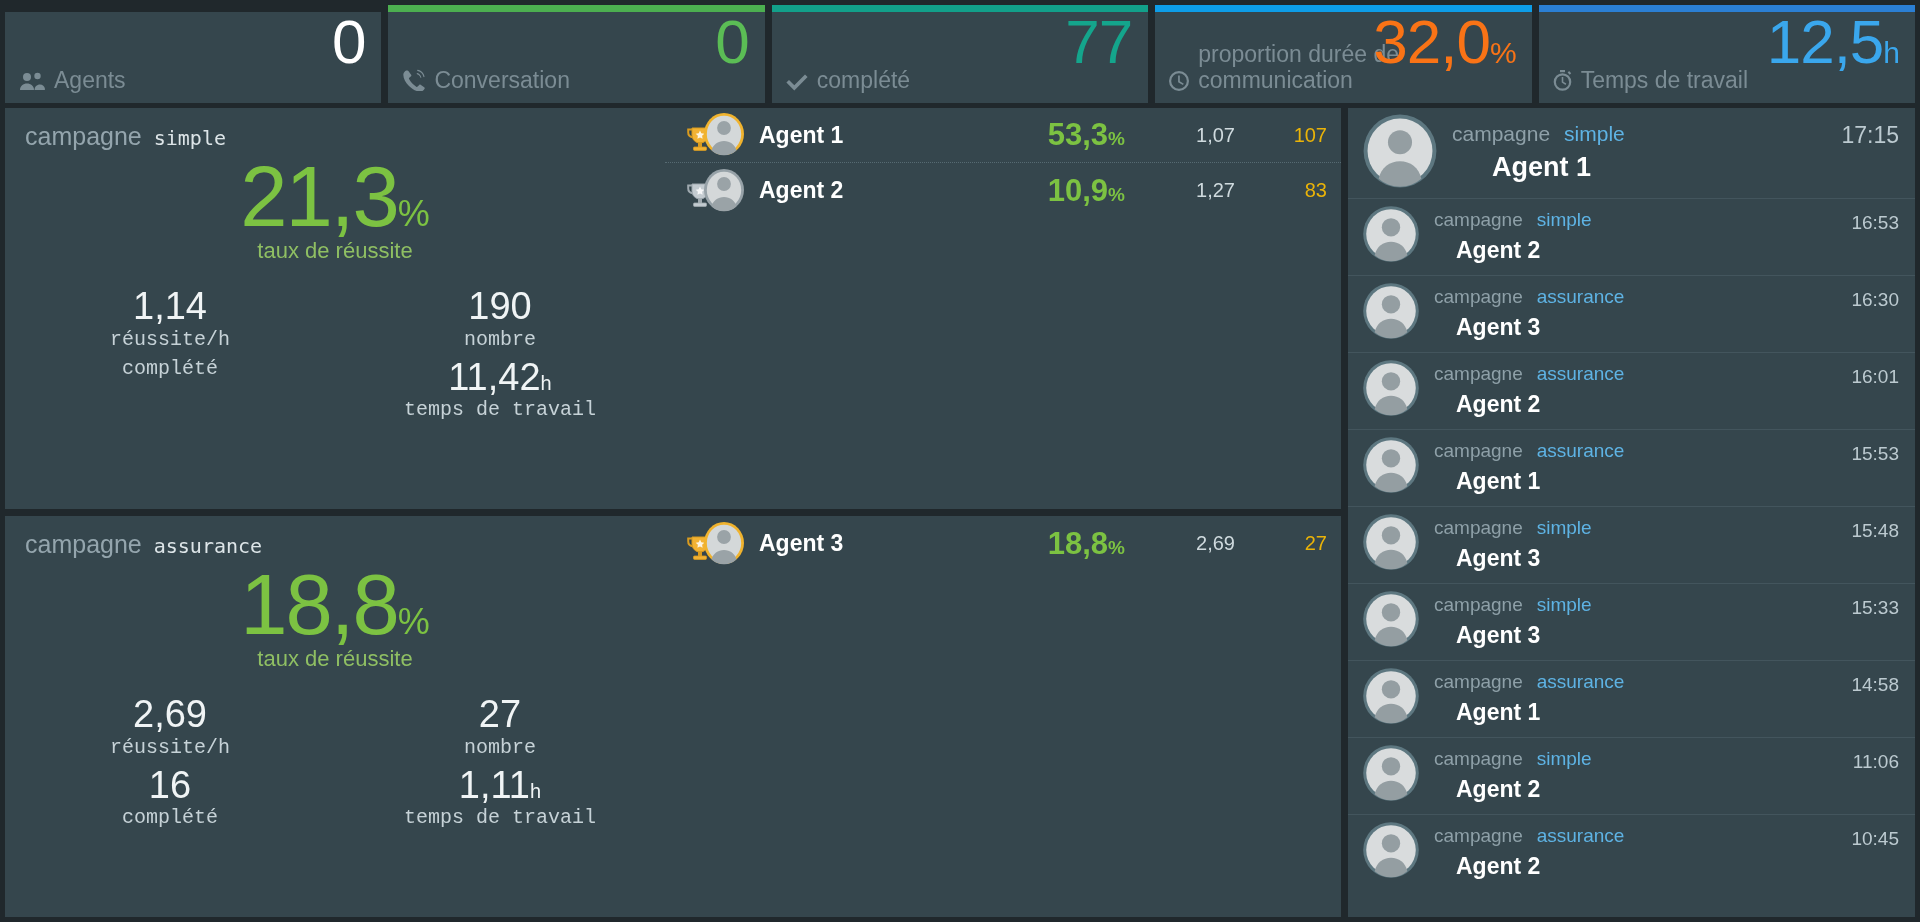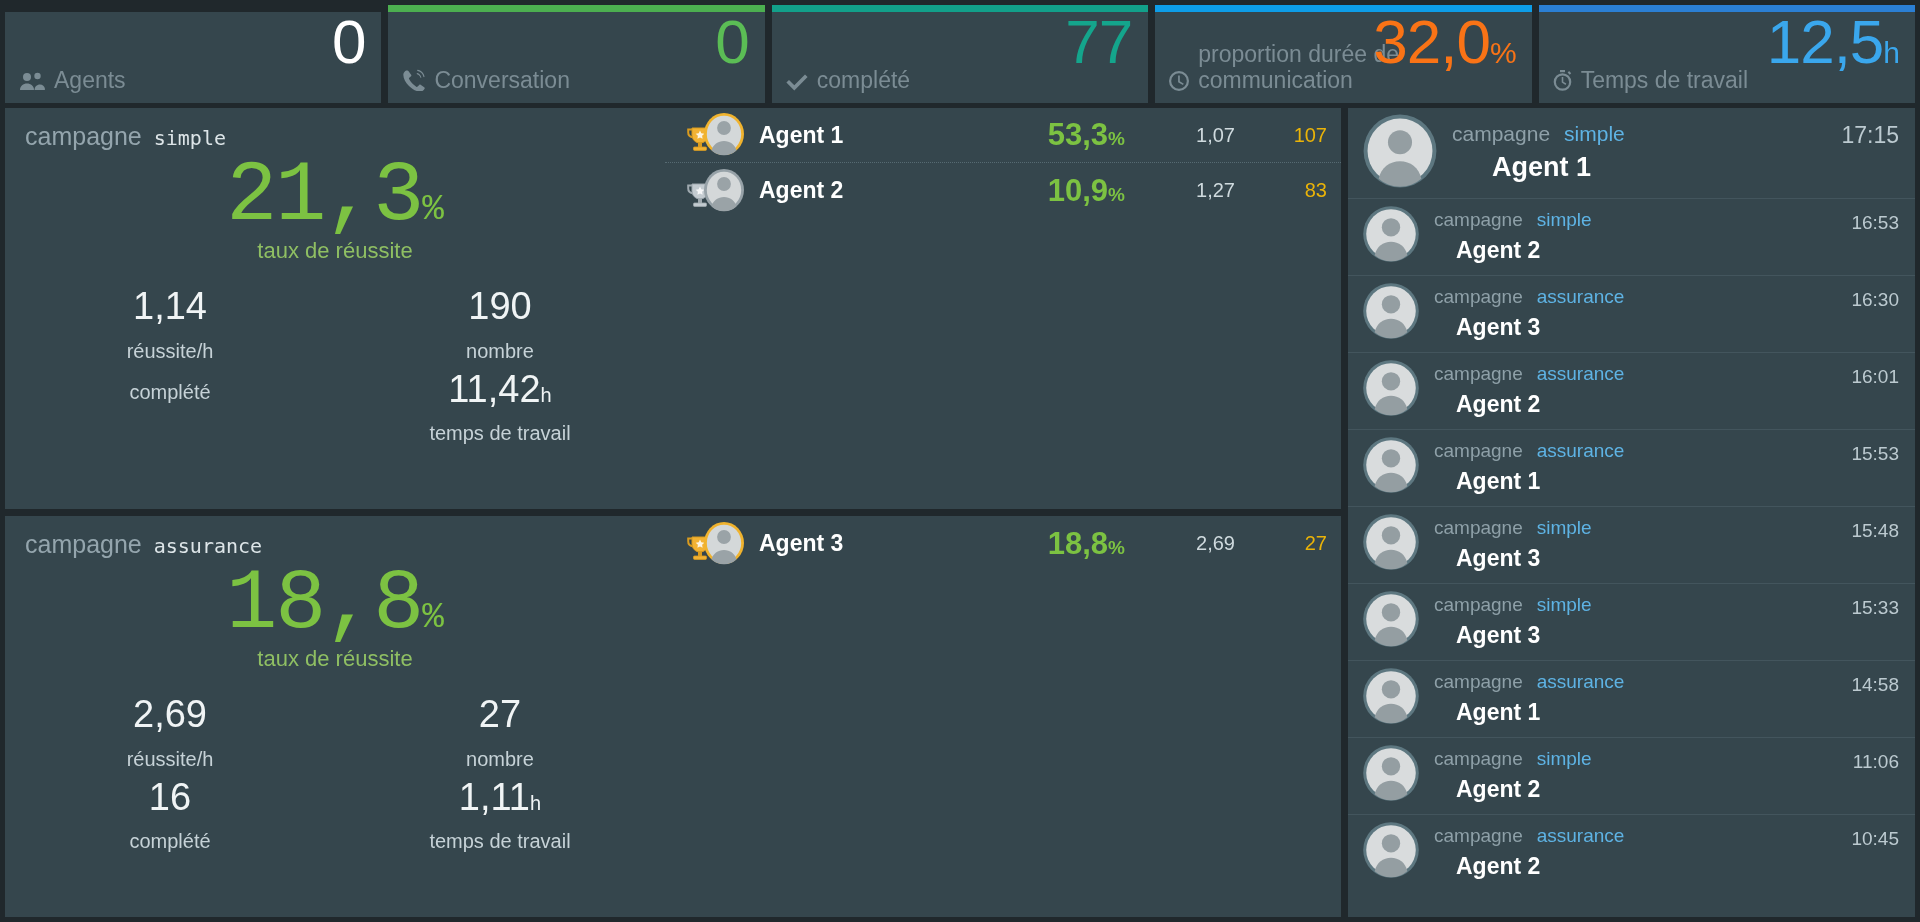--- a/index.html
+++ b/index.html
@@ -43,30 +43,29 @@
   .camp-stats { width: 660px; flex: none; position: relative; padding: 14px 0 0 0; }
   .camp-head { font-size: 25px; color: #94a5ad; padding-left: 20px; }
   .camp-head .camp-name {
     font-family: "DejaVu Sans Mono", monospace; color: #dde5e8;
     font-size: 20px; margin-left: 12px;
   }
   .rate-wrap { text-align: center; margin-top: 6px; }
   .rate-big {
     color: #7cc242; font-size: 85px; line-height: 0.95; letter-spacing: -2px;
     white-space: nowrap;
-    font-family: Liberation Mono, monospace;
   }
   .rate-big .pct { font-size: 36px; letter-spacing: 0; }
   .rate-sub { color: #8fbf63; font-size: 22px; }
 
   .mini-grid { display: grid; grid-template-columns: 1fr 1fr; row-gap: 6px; margin-top: 22px; }
   .mini { text-align: center; }
   .mini .mv { color: #f0f4f5; font-size: 38px; line-height: 1.1; white-space: nowrap; }
   .mini .mv .sfx { font-size: 20px; }
-  .mini .ml { color: #c6d2d7; font-size: 20px; margin-top: 12px; }
+  .mini .ml { color: #c6d2d7; font-size: 20px; margin-top: 0; font-family: Liberation Mono, monospace; }
 
   .camp-agents { flex: 1 1 auto; padding: 0; min-width:0; }
   .agent-row {
     display: flex; align-items: center; height: 55px; padding: 0 14px 0 20px;
     border-bottom: 1px dotted #566a72;
   }
   .agent-row:last-child { border-bottom: none; }
   .medal { position: relative; width: 62px; height: 46px; flex: none; }
   .medal .trophy { position: absolute; left: 0; bottom: -1px; font-size: 26px; line-height: 1; }
   .medal .av { position: absolute; left: 18px; top: 0; width: 42px; height: 44px; }

